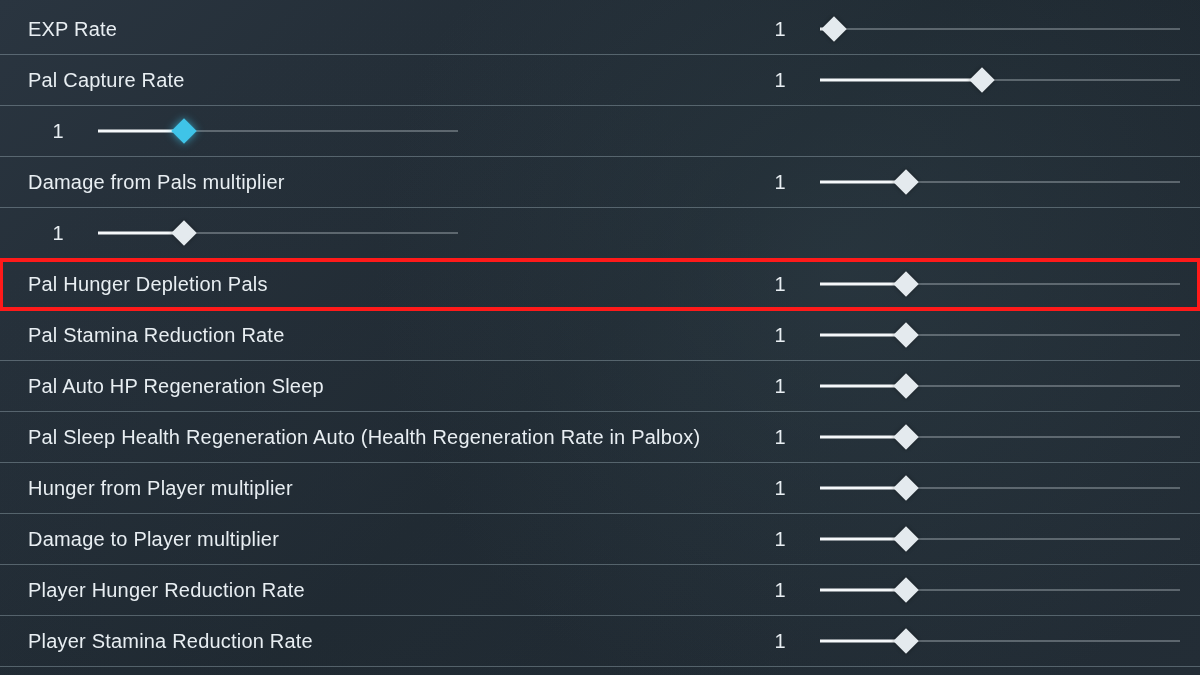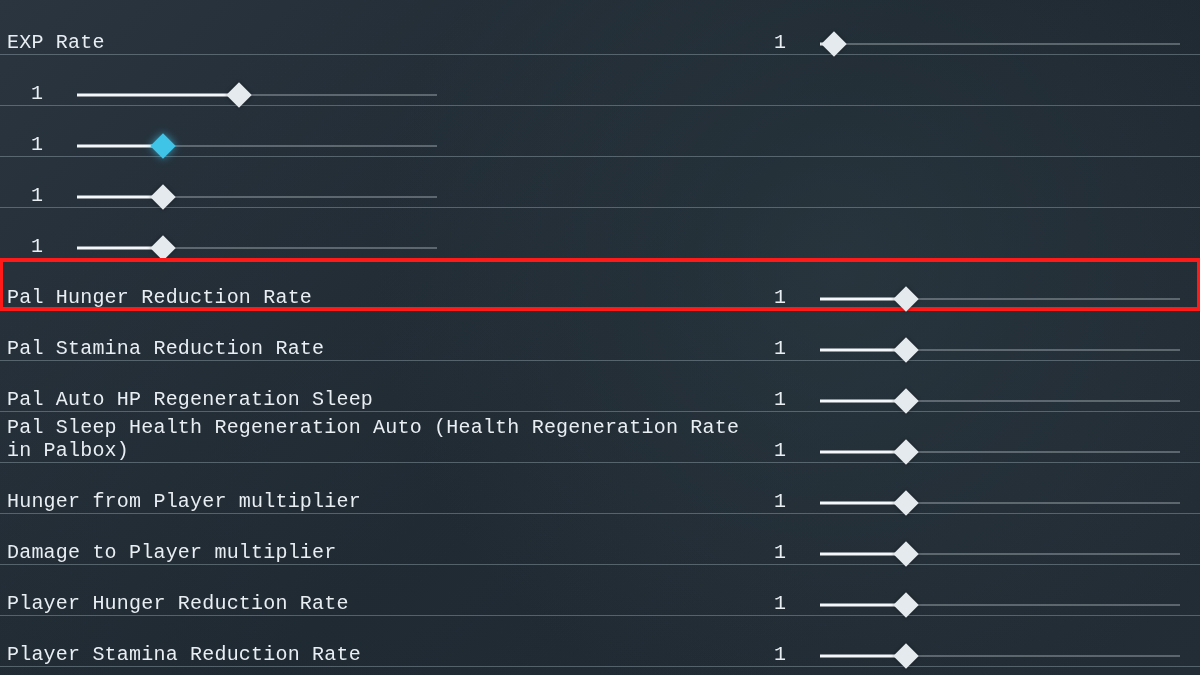--- a/index.html
+++ b/index.html
@@ -22,26 +22,25 @@
       background: radial-gradient(circle at 70% 40%, rgba(60,80,90,0.3), transparent 50%),
                   radial-gradient(circle at 30% 70%, rgba(40,50,60,0.3), transparent 50%);
       pointer-events: none;
     }
     .settings-list {
       position: relative;
       padding-top: 4px;
     }
     .setting-row {
       display: flex;
-      align-items: flex-end;
+      align-items: center;
       height: 51px;
       border-bottom: 1px solid rgba(180,200,210,0.35);
-      padding: 0 20px 0 7px;
-      position: relative;
-      font-family: Liberation Mono, monospace;
+      padding: 0 20px 0 28px;
+      position: relative;
     }
     .setting-row.highlighted {
       outline: 4px solid #ff1a1a;
       outline-offset: -3px;
       z-index: 2;
     }
     .setting-label {
       flex: 1;
       color: #e8eef2;
       font-size: 20px;
@@ -101,53 +100,55 @@
     <div class="setting-row">
       <div class="setting-label">EXP Rate</div>
       <div class="setting-value">1</div>
       <div class="slider-wrap">
         <div class="slider-track"></div>
         <div class="slider-fill" style="width: 4%;"></div>
         <div class="slider-thumb" style="left: 4%;"></div>
       </div>
     </div>
     <div class="setting-row">
+      <div class="setting-label">Pal Capture Rate</div>
       <div class="setting-value">1</div>
       <div class="slider-wrap">
         <div class="slider-track"></div>
         <div class="slider-fill" style="width: 45%;"></div>
         <div class="slider-thumb" style="left: 45%;"></div>
       </div>
     </div>
     <div class="setting-row">
       <div class="setting-value">1</div>
       <div class="slider-wrap">
         <div class="slider-track"></div>
         <div class="slider-fill" style="width: 24%;"></div>
         <div class="slider-thumb accent" style="left: 24%;"></div>
       </div>
     </div>
     <div class="setting-row">
+      <div class="setting-label">Damage from Pals multiplier</div>
       <div class="setting-value">1</div>
       <div class="slider-wrap">
         <div class="slider-track"></div>
         <div class="slider-fill" style="width: 24%;"></div>
         <div class="slider-thumb" style="left: 24%;"></div>
       </div>
     </div>
     <div class="setting-row">
       <div class="setting-value">1</div>
       <div class="slider-wrap">
         <div class="slider-track"></div>
         <div class="slider-fill" style="width: 24%;"></div>
         <div class="slider-thumb" style="left: 24%;"></div>
       </div>
     </div>
     <div class="setting-row highlighted">
-      <div class="setting-label">Pal Hunger Reduction Rate</div>
+      <div class="setting-label">Pal Hunger Depletion Pals</div>
       <div class="setting-value">1</div>
       <div class="slider-wrap">
         <div class="slider-track"></div>
         <div class="slider-fill" style="width: 24%;"></div>
         <div class="slider-thumb" style="left: 24%;"></div>
       </div>
     </div>
     <div class="setting-row">
       <div class="setting-label">Pal Stamina Reduction Rate</div>
       <div class="setting-value">1</div>

